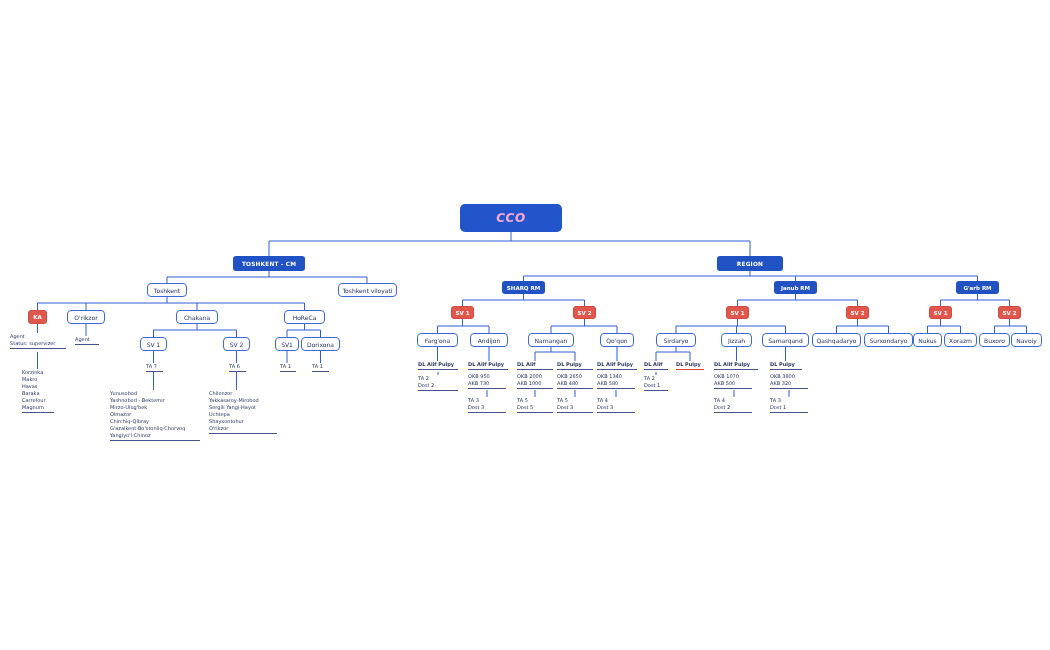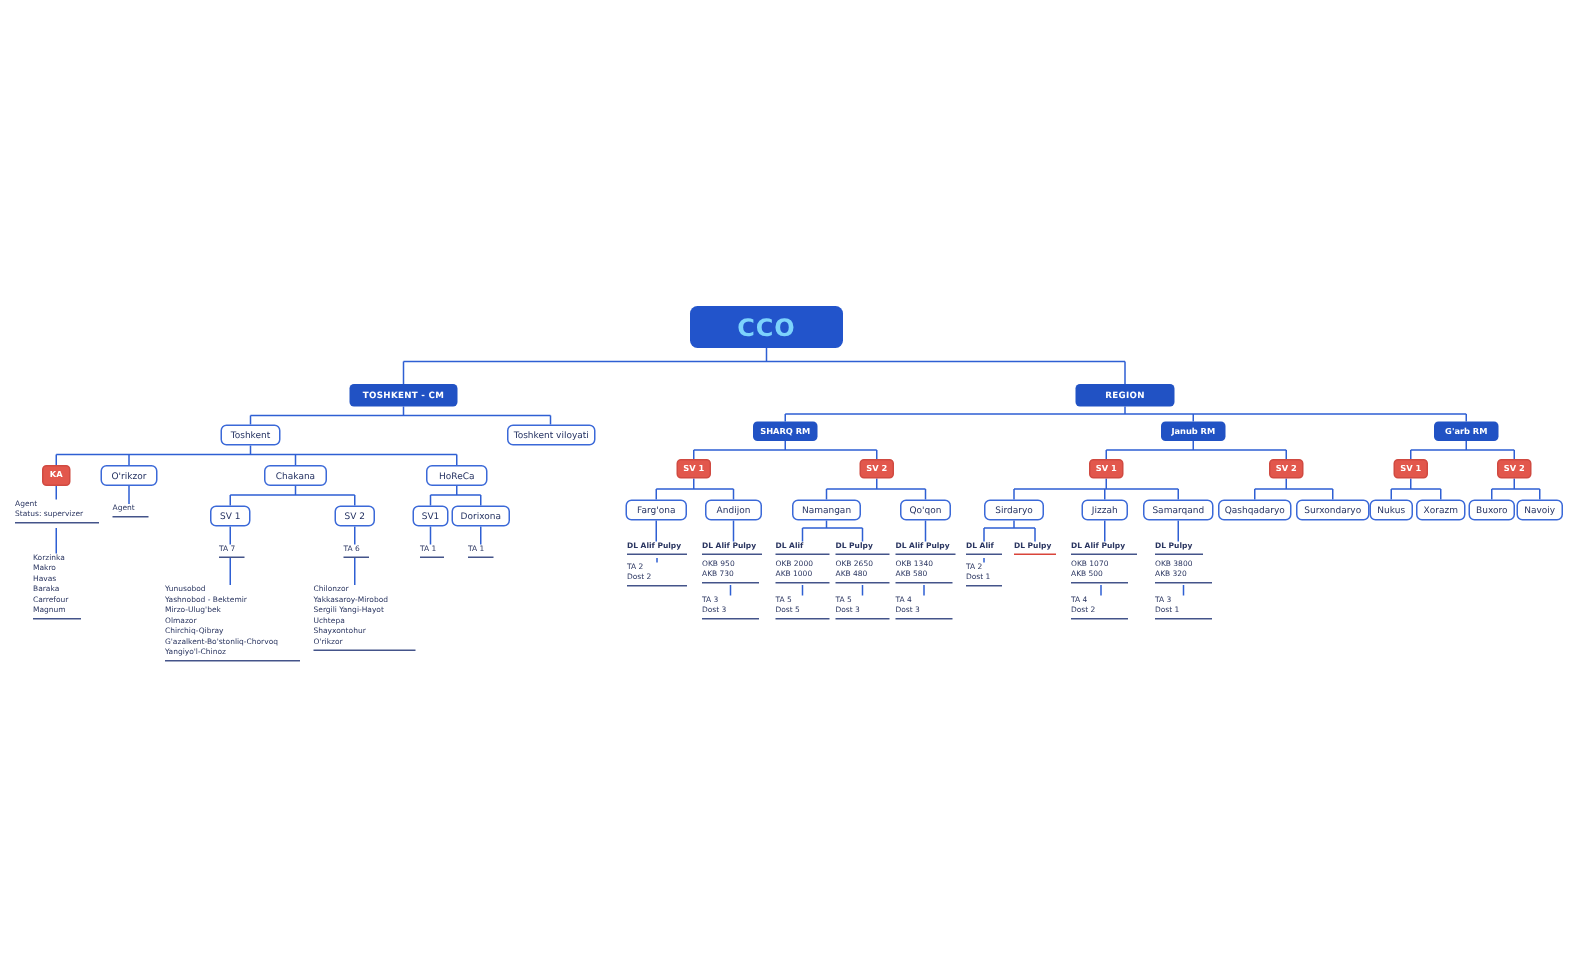--- a/index.html
+++ b/index.html
@@ -10,22 +10,22 @@
   .node { position:absolute; height:14px; display:flex; align-items:center; justify-content:center;
           border-radius:4px; white-space:nowrap; }
   .n-white { background:#ffffff; border:1px solid #3b69d8; color:#1f2d5e; font-size:6px; }
   .n-blue  { background:#2152c4; color:#ffffff; font-size:5.8px; font-weight:bold; height:15px;
              border-radius:3px; letter-spacing:.2px; }
   .n-rm    { background:#2152c4; color:#ffffff; font-size:5.5px; font-weight:bold; height:13px;
              border-radius:3px; }
   .n-red   { background:#e2574c; color:#ffffff; font-size:5.5px; font-weight:bold; height:13px;
              border-radius:3px; border:1px solid #d04a41; }
   .n-red.tall { height:14px; }
-  .n-cco   { background:#2254cb; color:#7dd3fc; font-size:16px; font-weight:bold; height:28px;
-             border-radius:5px; letter-spacing:.6px; }
+  .n-cco   { background:#2254cb; color:#f9a8d4; font-size:12px; font-weight:bold; height:28px;
+             border-radius:5px; letter-spacing:.6px;font-style:italic; }
 
   .detail { position:absolute; color:#2a3560; font-size:5px; line-height:7px; white-space:nowrap; }
   .detail.bold { font-weight:bold; }
   .u { border-bottom:1px solid #44548a; padding-bottom:1px; }
   .u-red { border-bottom:1px solid #d9443a; padding-bottom:1px; }
 </style>
 </head>
 <body>
 
 <div class="canvas">

